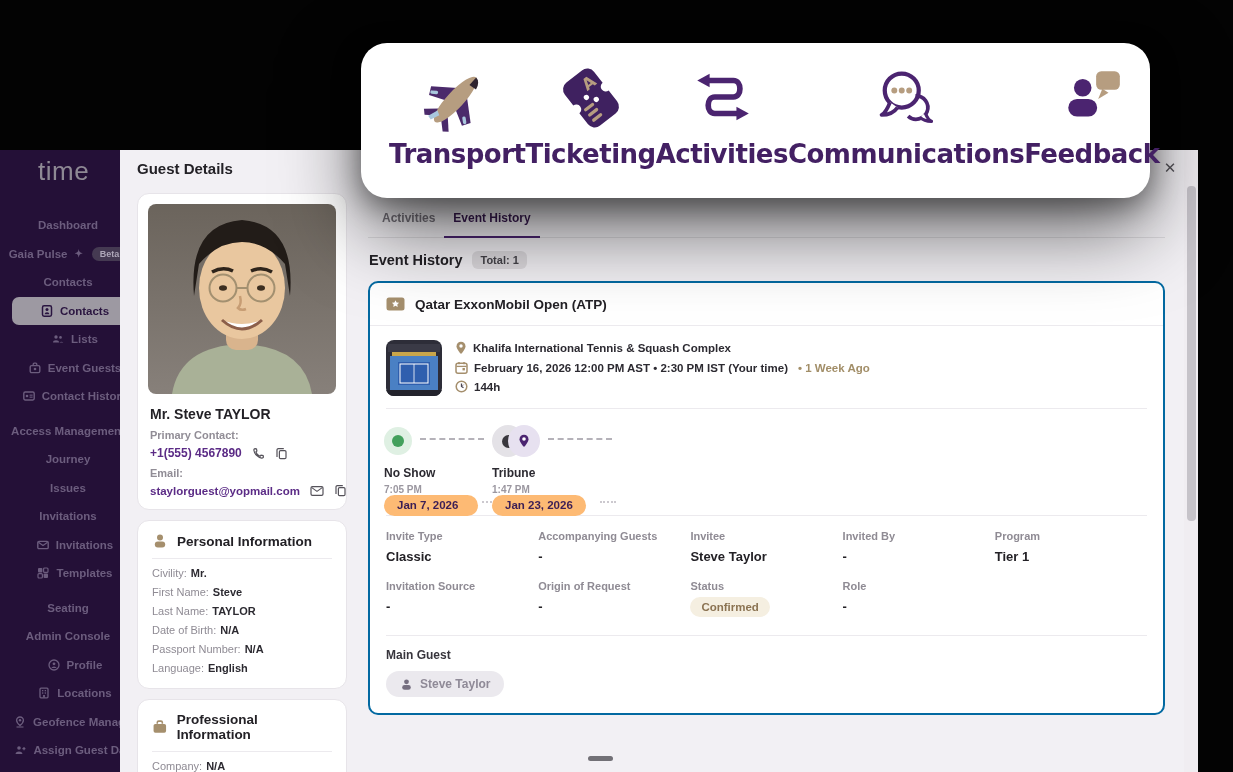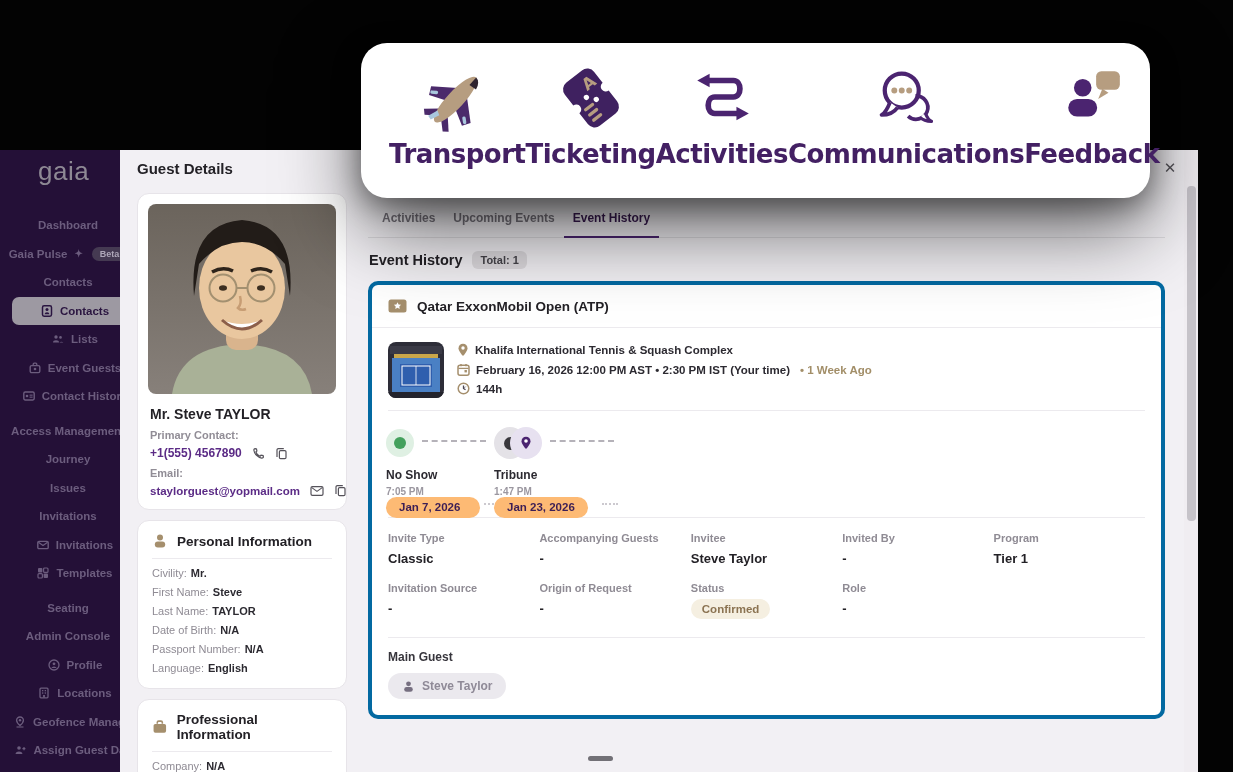--- a/index.html
+++ b/index.html
@@ -59,21 +59,21 @@
   .tab { font-size:12px; font-weight:700; color:#77737c; padding:9px 9px 12px;
     cursor:pointer; position:relative; }
   .tab.active { color:#3a1b52; }
   .tab.active::after { content:""; position:absolute; left:0; right:0;
     bottom:-1px; height:2px; background:#4b2470; }
   .section-head { display:flex; align-items:center; gap:10px; margin:13px 0 12px 1px; }
   .section-title { font-size:14.5px; font-weight:700; color:#232126; }
   .total-badge { background:#dcd9dd; color:#45434a; font-size:11px; font-weight:700;
     padding:3px 8px; border-radius:6px; }
 
-  .event-card { background:#fff; border:4px solid #0369a1; border-radius:10px; }
+  .event-card { background:#fff; border:2px solid #0369a1; border-radius:10px; }
   .event-head { display:flex; align-items:center; gap:10px; padding:13px 16px;
     border-bottom:1px solid #eceaee; }
   .event-title { font-size:13.5px; font-weight:700; color:#232126; }
   .event-info { display:flex; gap:13px; padding:14px 16px 12px; }
   .thumb { width:56px; height:56px; border-radius:8px; overflow:hidden; flex:0 0 auto; }
   .info-lines { display:flex; flex-direction:column; gap:6px; padding-top:1px; }
   .info-line { display:flex; align-items:center; gap:6px; font-size:11.5px;
     font-weight:700; color:#2c2a31; }
   .muted-tan { color:#a28e68; margin-left:4px; }
   .divider { height:1px; background:#eceaee; margin:0 16px; }
@@ -136,21 +136,21 @@
   .modal-icon { height:78px; display:flex; align-items:center; justify-content:center; }
   .modal-label { font-family:"DejaVu Sans", sans-serif; font-size:26px; font-weight:800;
     color:#432063; letter-spacing:-.5px; }
 </style>
 </head>
 <body>
 
 <div class="stage">
 
   <nav class="sidebar">
-    <div class="logo">gaia</div>
+    <div class="logo">time</div>
     <div class="nav">
       <div class="nav-item">
           <span>Dashboard</span>
         </div>
       <div class="nav-item">
         <span>Gaia Pulse</span>
         <span class="sparkle">✦</span>
         <span class="beta">Beta</span>
       </div>
       <div class="nav-item">
@@ -351,21 +351,20 @@
             </svg>
           <span class="card-head-title">Professional Information</span>
         </div>
         <div class="f-row"><span>Company:</span><span class="f-val">N/A</span></div>
       </div>
     </div>
 
     <div class="right-col">
       <div class="tabs">
         <div class="tab">Activities</div>
-        <div class="tab">Upcoming Events</div>
         <div class="tab active">Event History</div>
       </div>
 
       <div class="section-head">
         <span class="section-title">Event History</span>
         <span class="total-badge">Total: 1</span>
       </div>
 
       <div class="event-card">
         <div class="event-head">

